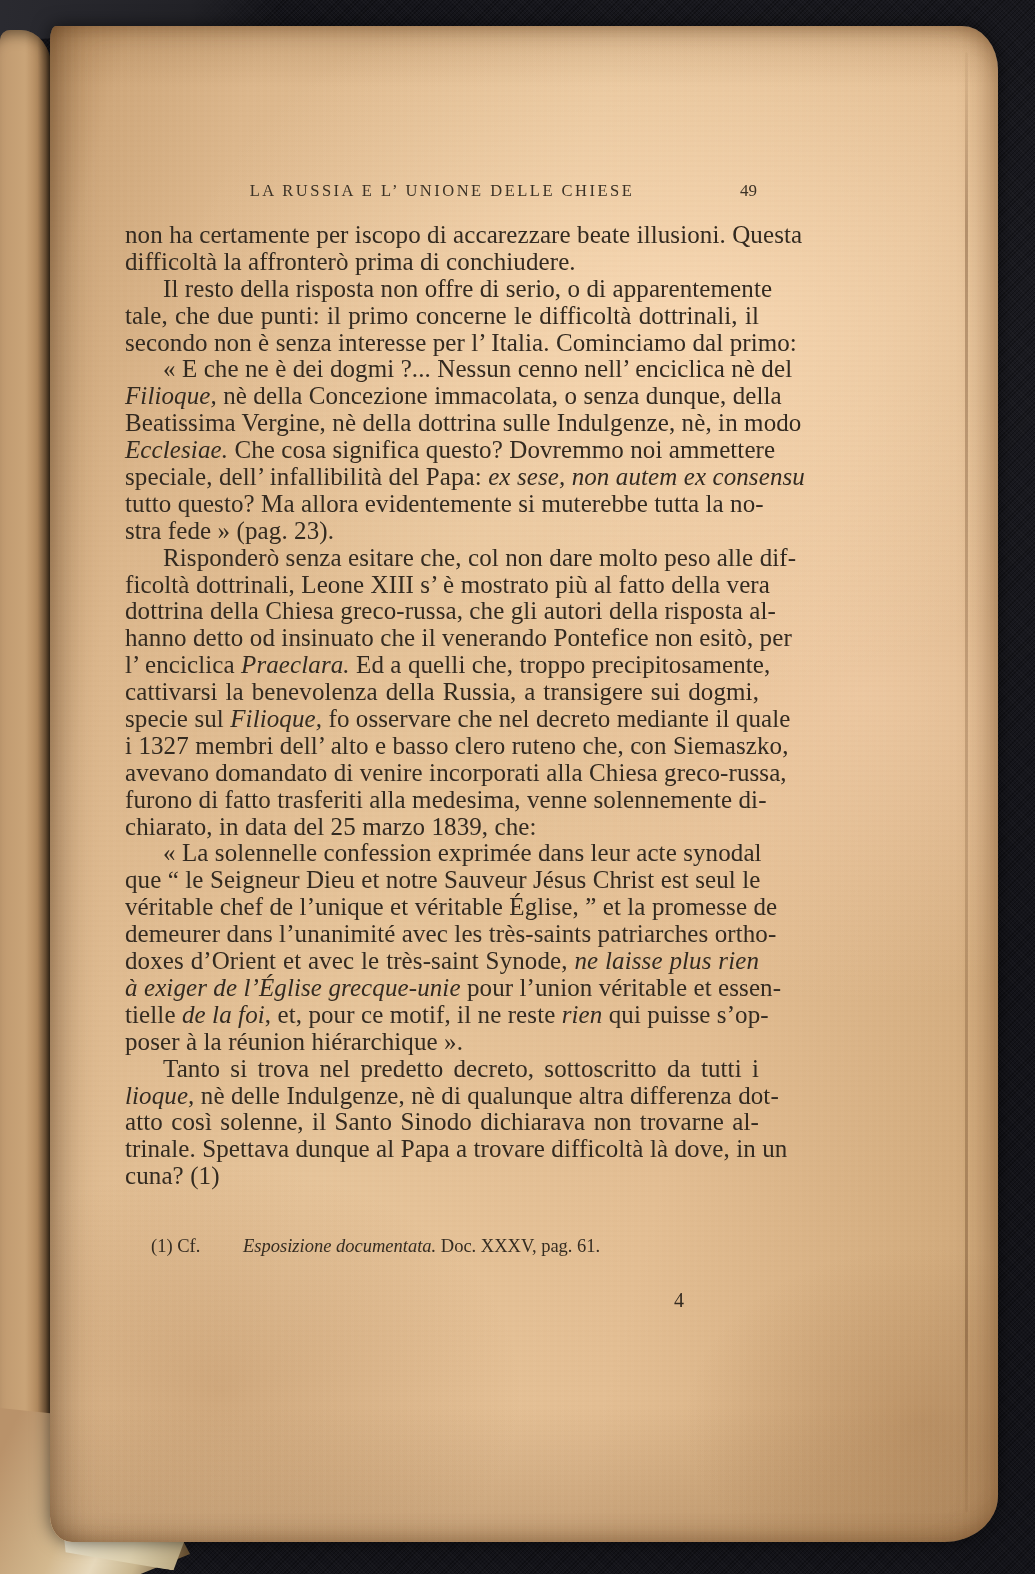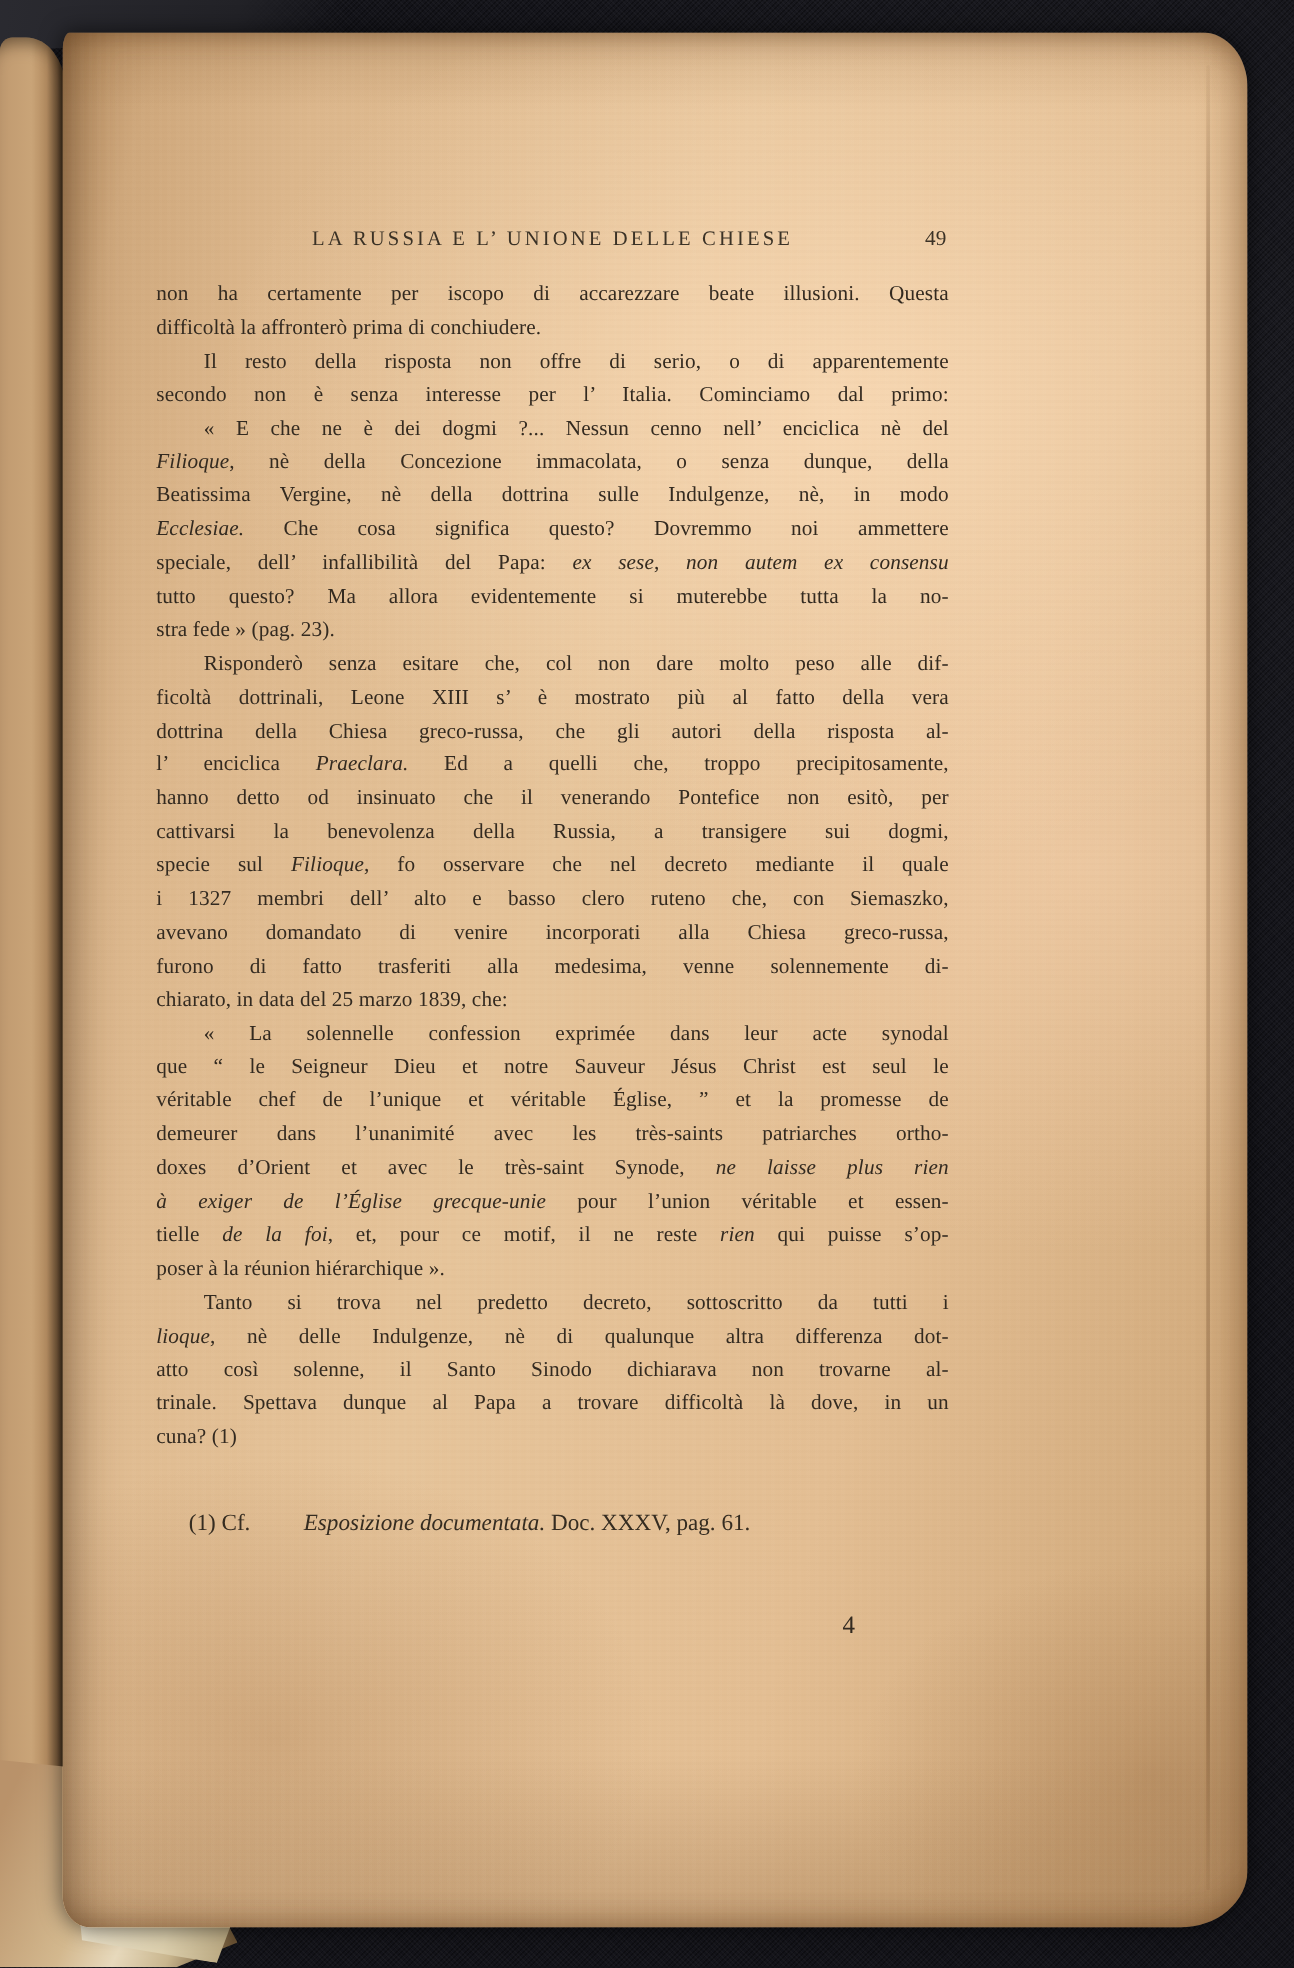--- a/index.html
+++ b/index.html
@@ -77,21 +77,21 @@
   .running-head{
     position:relative;height:22px;font-size:16.5px;letter-spacing:2.5px;
     color:#3b3226;
   }
   .running-title{
     display:block;text-align:center;
     font-variant:normal;
   }
   .folio{position:absolute;right:2px;top:0;font-size:17px;letter-spacing:0;margin-left:12px;}
 
-  .body-text{margin-top:19px;font-size:17px;}
+  .body-text{margin-top:19px;font-size:25px;}
   .line{
     height:26.9px;line-height:26.9px;white-space:nowrap;
     text-align:justify;text-align-last:justify;
     letter-spacing:0.1px;
   }
   .line.end{text-align-last:left;}
   .line.ind{padding-left:38px;}
   .line .it{font-style:italic;}
 
   .footnote{
@@ -118,33 +118,34 @@
 
       <div class="running-head">
         <span class="running-title">LA RUSSIA E L’ UNIONE DELLE CHIESE</span>
         <span class="folio">49</span>
       </div>
 
       <div class="body-text" id="body-text">
           <div class="line"><span>non ha certamente per iscopo di accarezzare beate illusioni. Questa</span></div>
           <div class="line end"><span>difficoltà la affronterò prima di conchiudere.</span></div>
           <div class="line ind"><span>Il resto della risposta non offre di serio, o di apparentemente</span></div>
+          <div class="line"><span>tale, che due punti: il primo concerne le difficoltà dottrinali, il</span></div>
           <div class="line"><span>secondo non è senza interesse per l’ Italia. Cominciamo dal primo:</span></div>
           <div class="line ind"><span>« E che ne è dei dogmi ?... Nessun cenno nell’ enciclica nè del</span></div>
           <div class="line"><span class="it">Filioque,</span><span> nè della Concezione immacolata, o senza dunque, della</span></div>
           <div class="line"><span>Beatissima Vergine, nè della dottrina sulle Indulgenze, nè, in modo</span></div>
           <div class="line"><span class="it">Ecclesiae.</span><span> Che cosa significa questo? Dovremmo noi ammettere</span></div>
           <div class="line"><span>speciale, dell’ infallibilità del Papa: </span><span class="it">ex sese, non autem ex consensu</span></div>
           <div class="line"><span>tutto questo? Ma allora evidentemente si muterebbe tutta la no-</span></div>
           <div class="line end"><span>stra fede » (pag. 23).</span></div>
           <div class="line ind"><span>Risponderò senza esitare che, col non dare molto peso alle dif-</span></div>
           <div class="line"><span>ficoltà dottrinali, Leone XIII s’ è mostrato più al fatto della vera</span></div>
           <div class="line"><span>dottrina della Chiesa greco-russa, che gli autori della risposta al-</span></div>
+          <div class="line"><span>hanno detto od insinuato che il venerando Pontefice non esitò, per</span></div>
           <div class="line"><span>l’ enciclica </span><span class="it">Praeclara.</span><span> Ed a quelli che, troppo precipitosamente,</span></div>
-          <div class="line"><span>hanno detto od insinuato che il venerando Pontefice non esitò, per</span></div>
           <div class="line"><span>cattivarsi la benevolenza della Russia, a transigere sui dogmi,</span></div>
           <div class="line"><span>specie sul </span><span class="it">Filioque,</span><span> fo osservare che nel decreto mediante il quale</span></div>
           <div class="line"><span>i 1327 membri dell’ alto e basso clero ruteno che, con Siemaszko,</span></div>
           <div class="line"><span>avevano domandato di venire incorporati alla Chiesa greco-russa,</span></div>
           <div class="line"><span>furono di fatto trasferiti alla medesima, venne solennemente di-</span></div>
           <div class="line end"><span>chiarato, in data del 25 marzo 1839, che:</span></div>
           <div class="line ind"><span>« La solennelle confession exprimée dans leur acte synodal</span></div>
           <div class="line"><span>que “ le Seigneur Dieu et notre Sauveur Jésus Christ est seul le</span></div>
           <div class="line"><span>véritable chef de l’unique et véritable Église, ” et la promesse de</span></div>
           <div class="line"><span>demeurer dans l’unanimité avec les très-saints patriarches ortho-</span></div>

